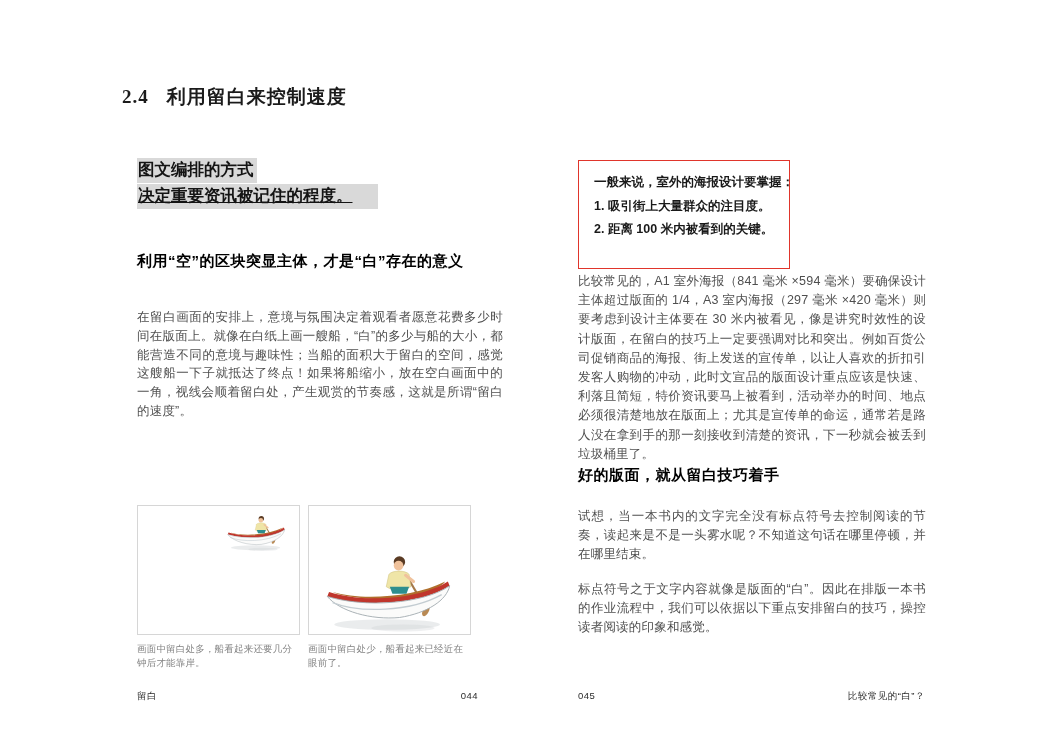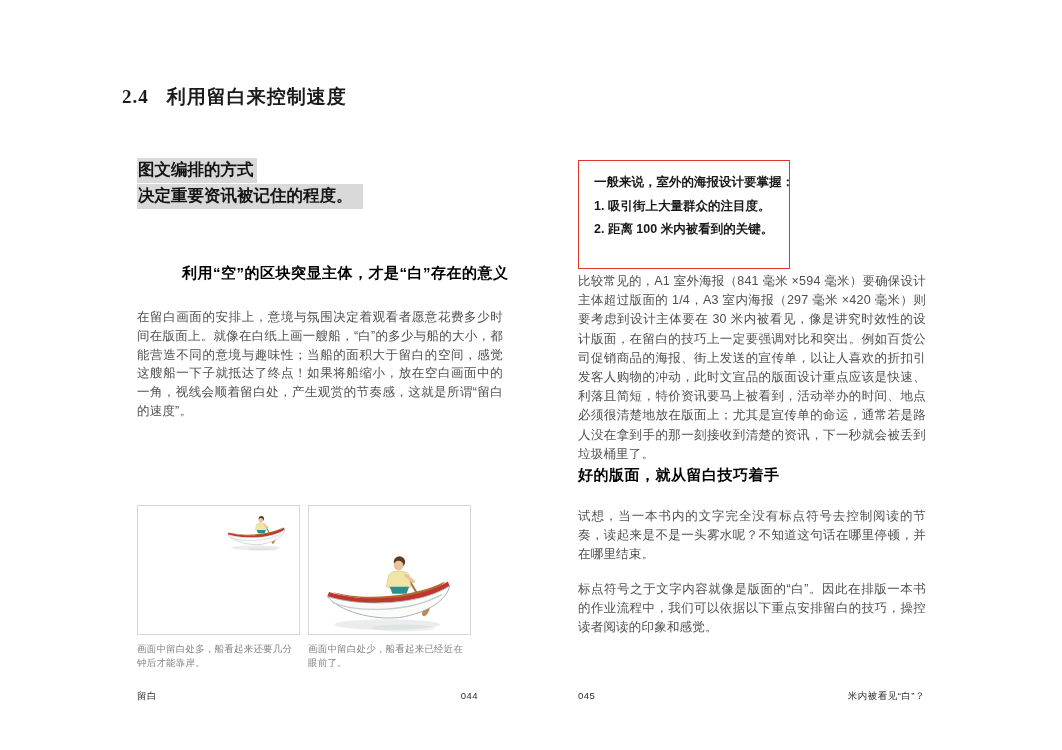--- a/index.html
+++ b/index.html
@@ -23,27 +23,27 @@
 
   .lead{left:137px;top:158px;line-height:24px;}
   .lead span{
     display:inline-block;
     font-family:"Liberation Serif","DejaVu Serif",serif;
     font-weight:bold;font-size:16.5px;color:#141414;
     background:#d9d9d9;
     padding:0 3px 1px 1px;
     margin-bottom:1px;
   }
-  .lead .l2{padding-right:10px;}
+  .lead .l2{padding-right:25px;text-decoration:underline;}
 
   .sec-heading{
     font-weight:bold;font-size:15px;color:#000;
     letter-spacing:0.5px;white-space:nowrap;
   }
-  .h-left1{left:137px;top:264px;margin-left:45px;}
+  .h-left1{left:137px;top:252px;}
   .h-right1{left:578px;top:466px;}
 
   .body-text{
     font-size:12.5px;color:#4f4f4f;
     text-align:justify;letter-spacing:0.2px;
   }
   .lp{width:366px;line-height:18.8px;}
   .p-left1{left:137px;top:308px;}
   .p-left2{left:137px;top:420px;}
   .rp{width:348px;line-height:19.2px;}
@@ -164,16 +164,16 @@
 
   <div class="abs body-text rp p-right1">比较常见的，A1 室外海报（841 毫米 ×594 毫米）要确保设计主体超过版面的 1/4，A3 室内海报（297 毫米 ×420 毫米）则要考虑到设计主体要在 30 米内被看见，像是讲究时效性的设计版面，在留白的技巧上一定要强调对比和突出。例如百货公司促销商品的海报、街上发送的宣传单，以让人喜欢的折扣引发客人购物的冲动，此时文宣品的版面设计重点应该是快速、利落且简短，特价资讯要马上被看到，活动举办的时间、地点必须很清楚地放在版面上；尤其是宣传单的命运，通常若是路人没在拿到手的那一刻接收到清楚的资讯，下一秒就会被丢到垃圾桶里了。</div>
 
   <div class="abs sec-heading h-right1">好的版面，就从留白技巧着手</div>
 
   <div class="abs body-text rp p-right3">标点符号之于文字内容就像是版面的“白”。因此在排版一本书的作业流程中，我们可以依据以下重点安排留白的技巧，操控读者阅读的印象和感觉。</div>
   <div class="abs body-text rp p-right2">试想，当一本书内的文字完全没有标点符号去控制阅读的节奏，读起来是不是一头雾水呢？不知道这句话在哪里停顿，并在哪里结束。</div>
 
   <div class="abs footer footer-right">
     <span>045</span>
-    <span>米内被看见“白”？</span>
+    <span>比较常见的“白”？</span>
   </div>
 
 </div>
 
 </body></html>

